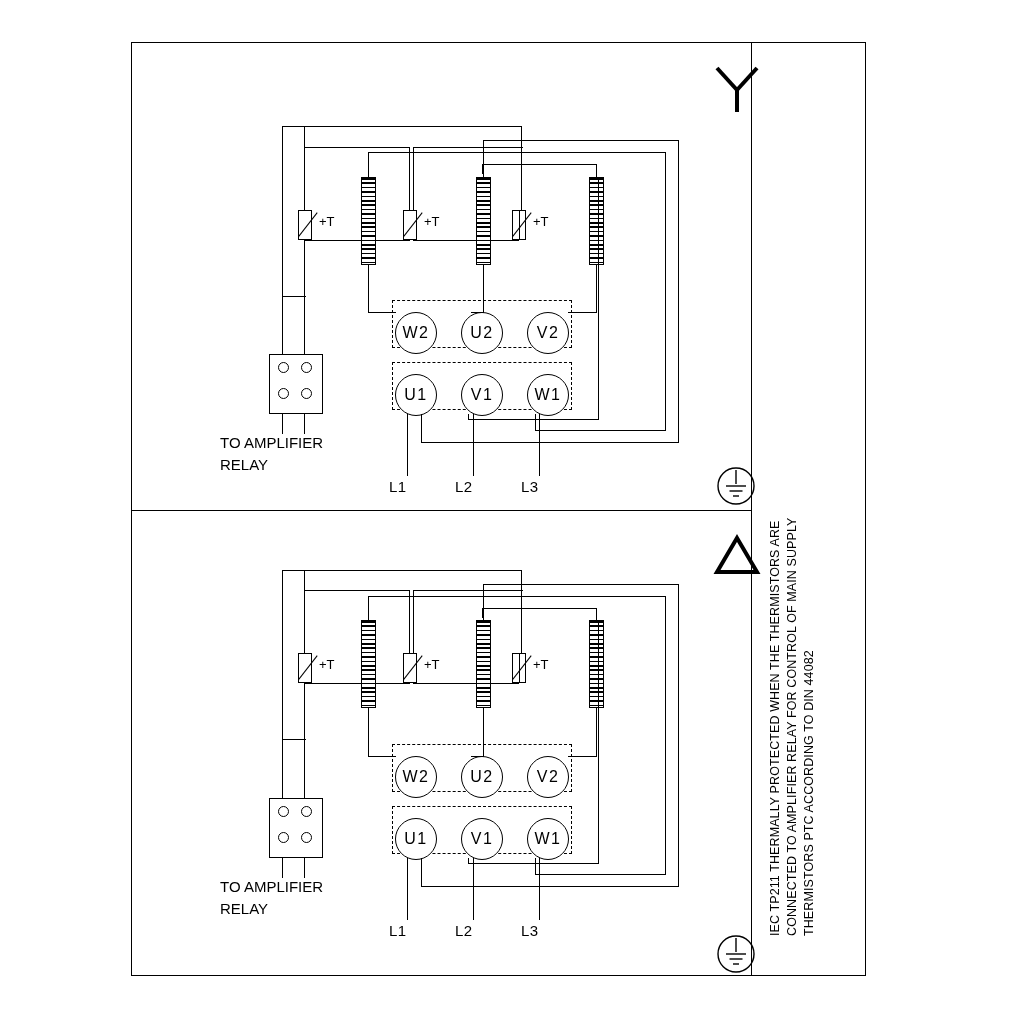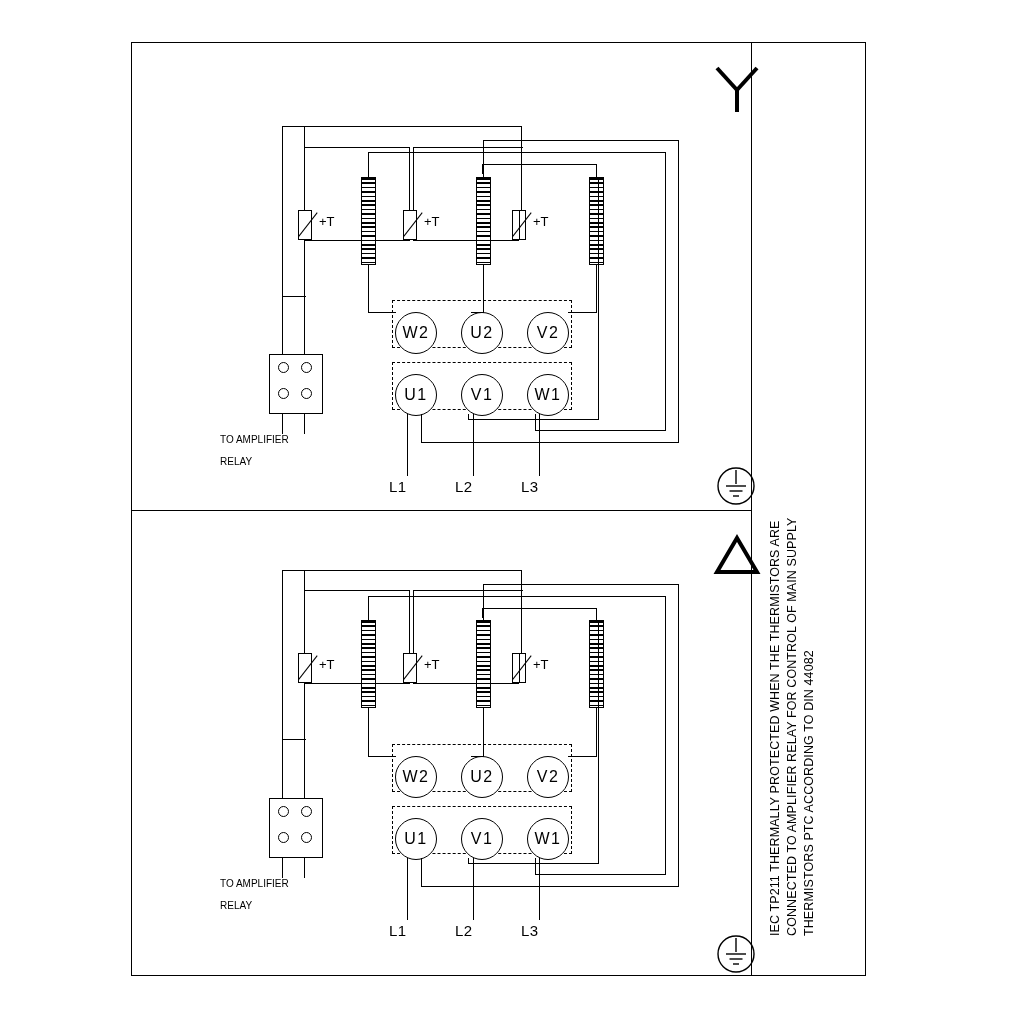--- a/index.html
+++ b/index.html
@@ -165,21 +165,21 @@
     width: 11px;
     height: 11px;
     border: 1.3px solid #000;
     border-radius: 50%;
     box-sizing: border-box;
     background: #fff;
   }
 
   .lbl {
     position: absolute;
-    font-size: 10px;
+    font-size: 15px;
     white-space: nowrap;
   }
   .lbl.phase { font-size: 15px; letter-spacing: 0.5px; }
 
   
   .sym {
     position: absolute;
   }
   
   .earth { position: absolute; }

